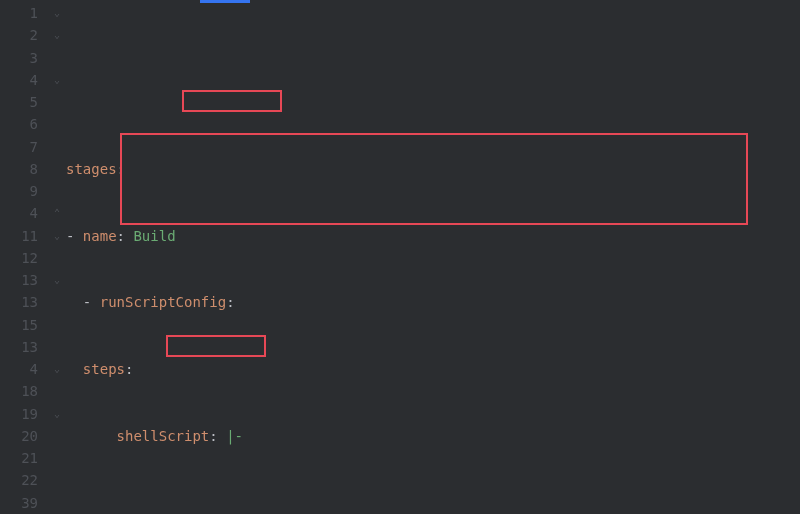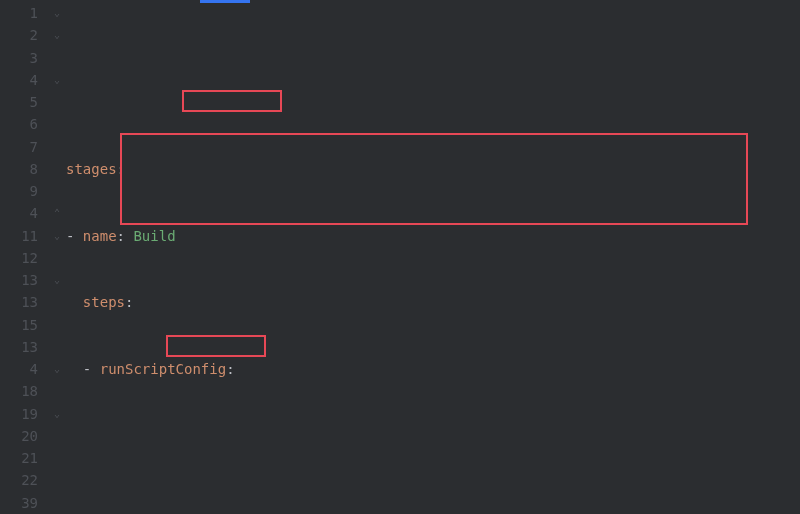--- a/index.html
+++ b/index.html
@@ -122,22 +122,23 @@
   </div>
 
   <div class="code">
     
     <div class="hl" style="top:90px; left:116px; width:100px; height:22px;"></div>
     <div class="hl" style="top:133px; left:54px; width:628px; height:92px;"></div>
     <div class="hl" style="top:335px; left:100px; width:100px; height:22px;"></div>
 
     <div class="line"><span class="k">stages</span><span class="p">:</span></div>
     <div class="line"><span class="d">- </span><span class="k">name</span><span class="p">: </span><span class="s">Build</span></div>
+    <div class="line"><span class="p">  </span><span class="d">- </span><span class="k">runScriptConfig</span><span class="p">:</span></div>
     <div class="line"><span class="p">  </span><span class="k">steps</span><span class="p">:</span></div>
-    <div class="line"><span class="p">  </span><span class="d">- </span><span class="k">runScriptConfig</span><span class="p">:</span></div>
+    <div class="line"><span class="p">      </span><span class="k">shellScript</span><span class="p">: </span><span class="s">|-</span></div>
     
     
     
     
     
     
     
     
     
     

